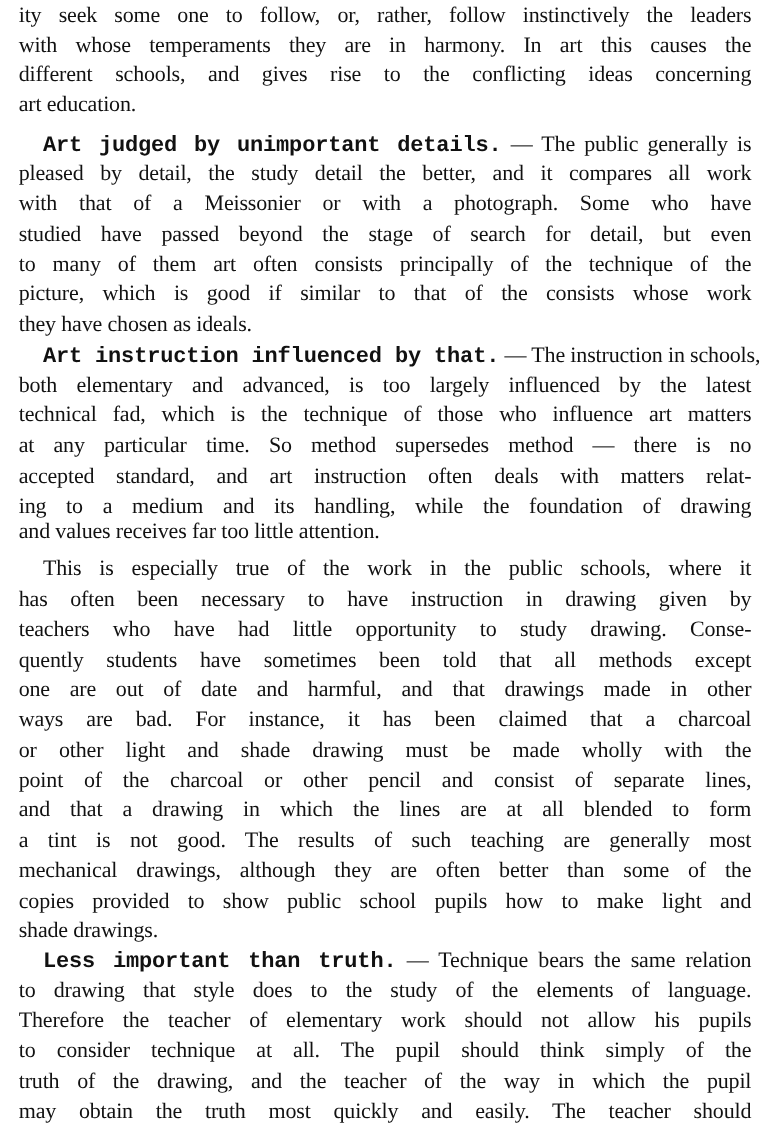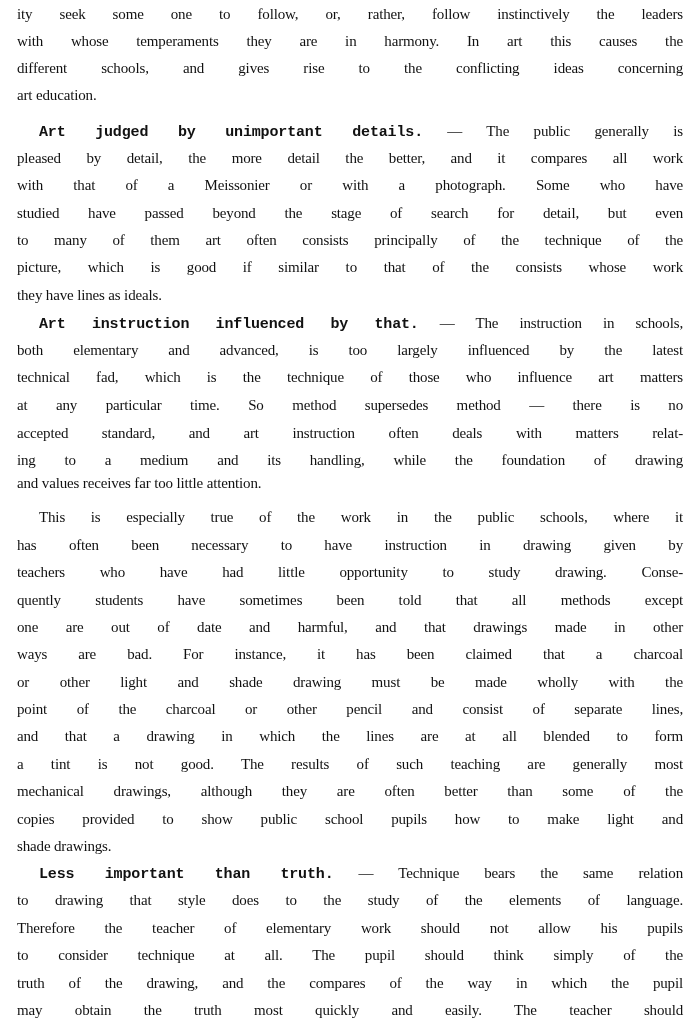--- a/index.html
+++ b/index.html
@@ -19,21 +19,21 @@
       top: 0px;
       width: 666px;
       color: #111111;
       font-family: "Liberation Serif", "DejaVu Serif", serif;
     }
     .line {
       position: absolute;
       left: 0;
       width: 666px;
       height: 27px;
-      font-size: 15px;
+      font-size: 20px;
       line-height: 27px;
       white-space: nowrap;
       text-align: justify;
       text-align-last: justify;
       letter-spacing: -0.15px;
     }
     .line.last {
       text-align-last: left;
       font-family: Liberation Serif, serif;
     }
@@ -52,26 +52,26 @@
 <div class="page">
 
   <div class="line" style="top:1px">ity seek some one to follow, or, rather, follow instinctively the leaders</div>
   <div class="line" style="top:28px">with whose temperaments they are in harmony.   In art this causes the</div>
   <div class="line" style="top:55px">different schools, and gives rise to the conflicting ideas concerning</div>
   <div class="line last" style="top:82px">art education.</div>
 
   <div class="line indent" style="top:118px">
     <span class="heading">Art judged by unimportant details.</span><span> — The public generally is</span>
   </div>
-  <div class="line" style="top:145px">pleased by detail, the more detail the better, and it compares all work</div>
+  <div class="line" style="top:145px">pleased by detail, the study detail the better, and it compares all work</div>
   <div class="line" style="top:172px">with that of a Meissonier or with a photograph.  Some who have</div>
   <div class="line" style="top:200px">studied have passed beyond the stage of search for detail, but even</div>
   <div class="line" style="top:227px">to many of them art often consists principally of the technique of the</div>
   <div class="line" style="top:254px">picture, which is good if similar to that of the consists whose work</div>
-  <div class="line last" style="top:282px">they have lines as ideals.</div>
+  <div class="line last" style="top:282px">they have chosen as ideals.</div>
 
   <div class="line indent" style="top:310px">
     <span class="heading">Art instruction influenced by that.</span><span> — The instruction in schools,</span>
   </div>
   <div class="line" style="top:337px">both elementary and advanced, is too largely influenced by the latest</div>
   <div class="line" style="top:364px">technical fad, which is the technique of those who influence art matters</div>
   <div class="line" style="top:392px">at any particular time.   So method supersedes method — there is no</div>
   <div class="line" style="top:420px">accepted standard, and art instruction often deals with matters relat-</div>
   <div class="line" style="top:447px">ing to a medium and its handling, while the foundation of drawing</div>
   <div class="line last" style="top:470px">and values receives far too little attention.</div>
@@ -89,16 +89,16 @@
   <div class="line" style="top:778px">mechanical drawings, although they are often better than some of the</div>
   <div class="line" style="top:806px">copies provided to show public school pupils how to make light and</div>
   <div class="line last" style="top:833px">shade drawings.</div>
 
   <div class="line indent" style="top:860px">
     <span class="heading">Less important than truth.</span><span> — Technique bears the same relation</span>
   </div>
   <div class="line" style="top:887px">to drawing that style does to the study of the elements of language.</div>
   <div class="line" style="top:915px">Therefore the teacher of elementary work should not allow his pupils</div>
   <div class="line" style="top:942px">to consider technique at all.  The pupil should think simply of the</div>
-  <div class="line" style="top:970px">truth of the drawing, and the compares of the way in which the pupil</div>
+  <div class="line" style="top:970px">truth of the drawing, and the teacher of the way in which the pupil</div>
   <div class="line" style="top:997px">may obtain the truth most quickly and easily.  The teacher should</div>
 
 </div>
 
 </body></html>

